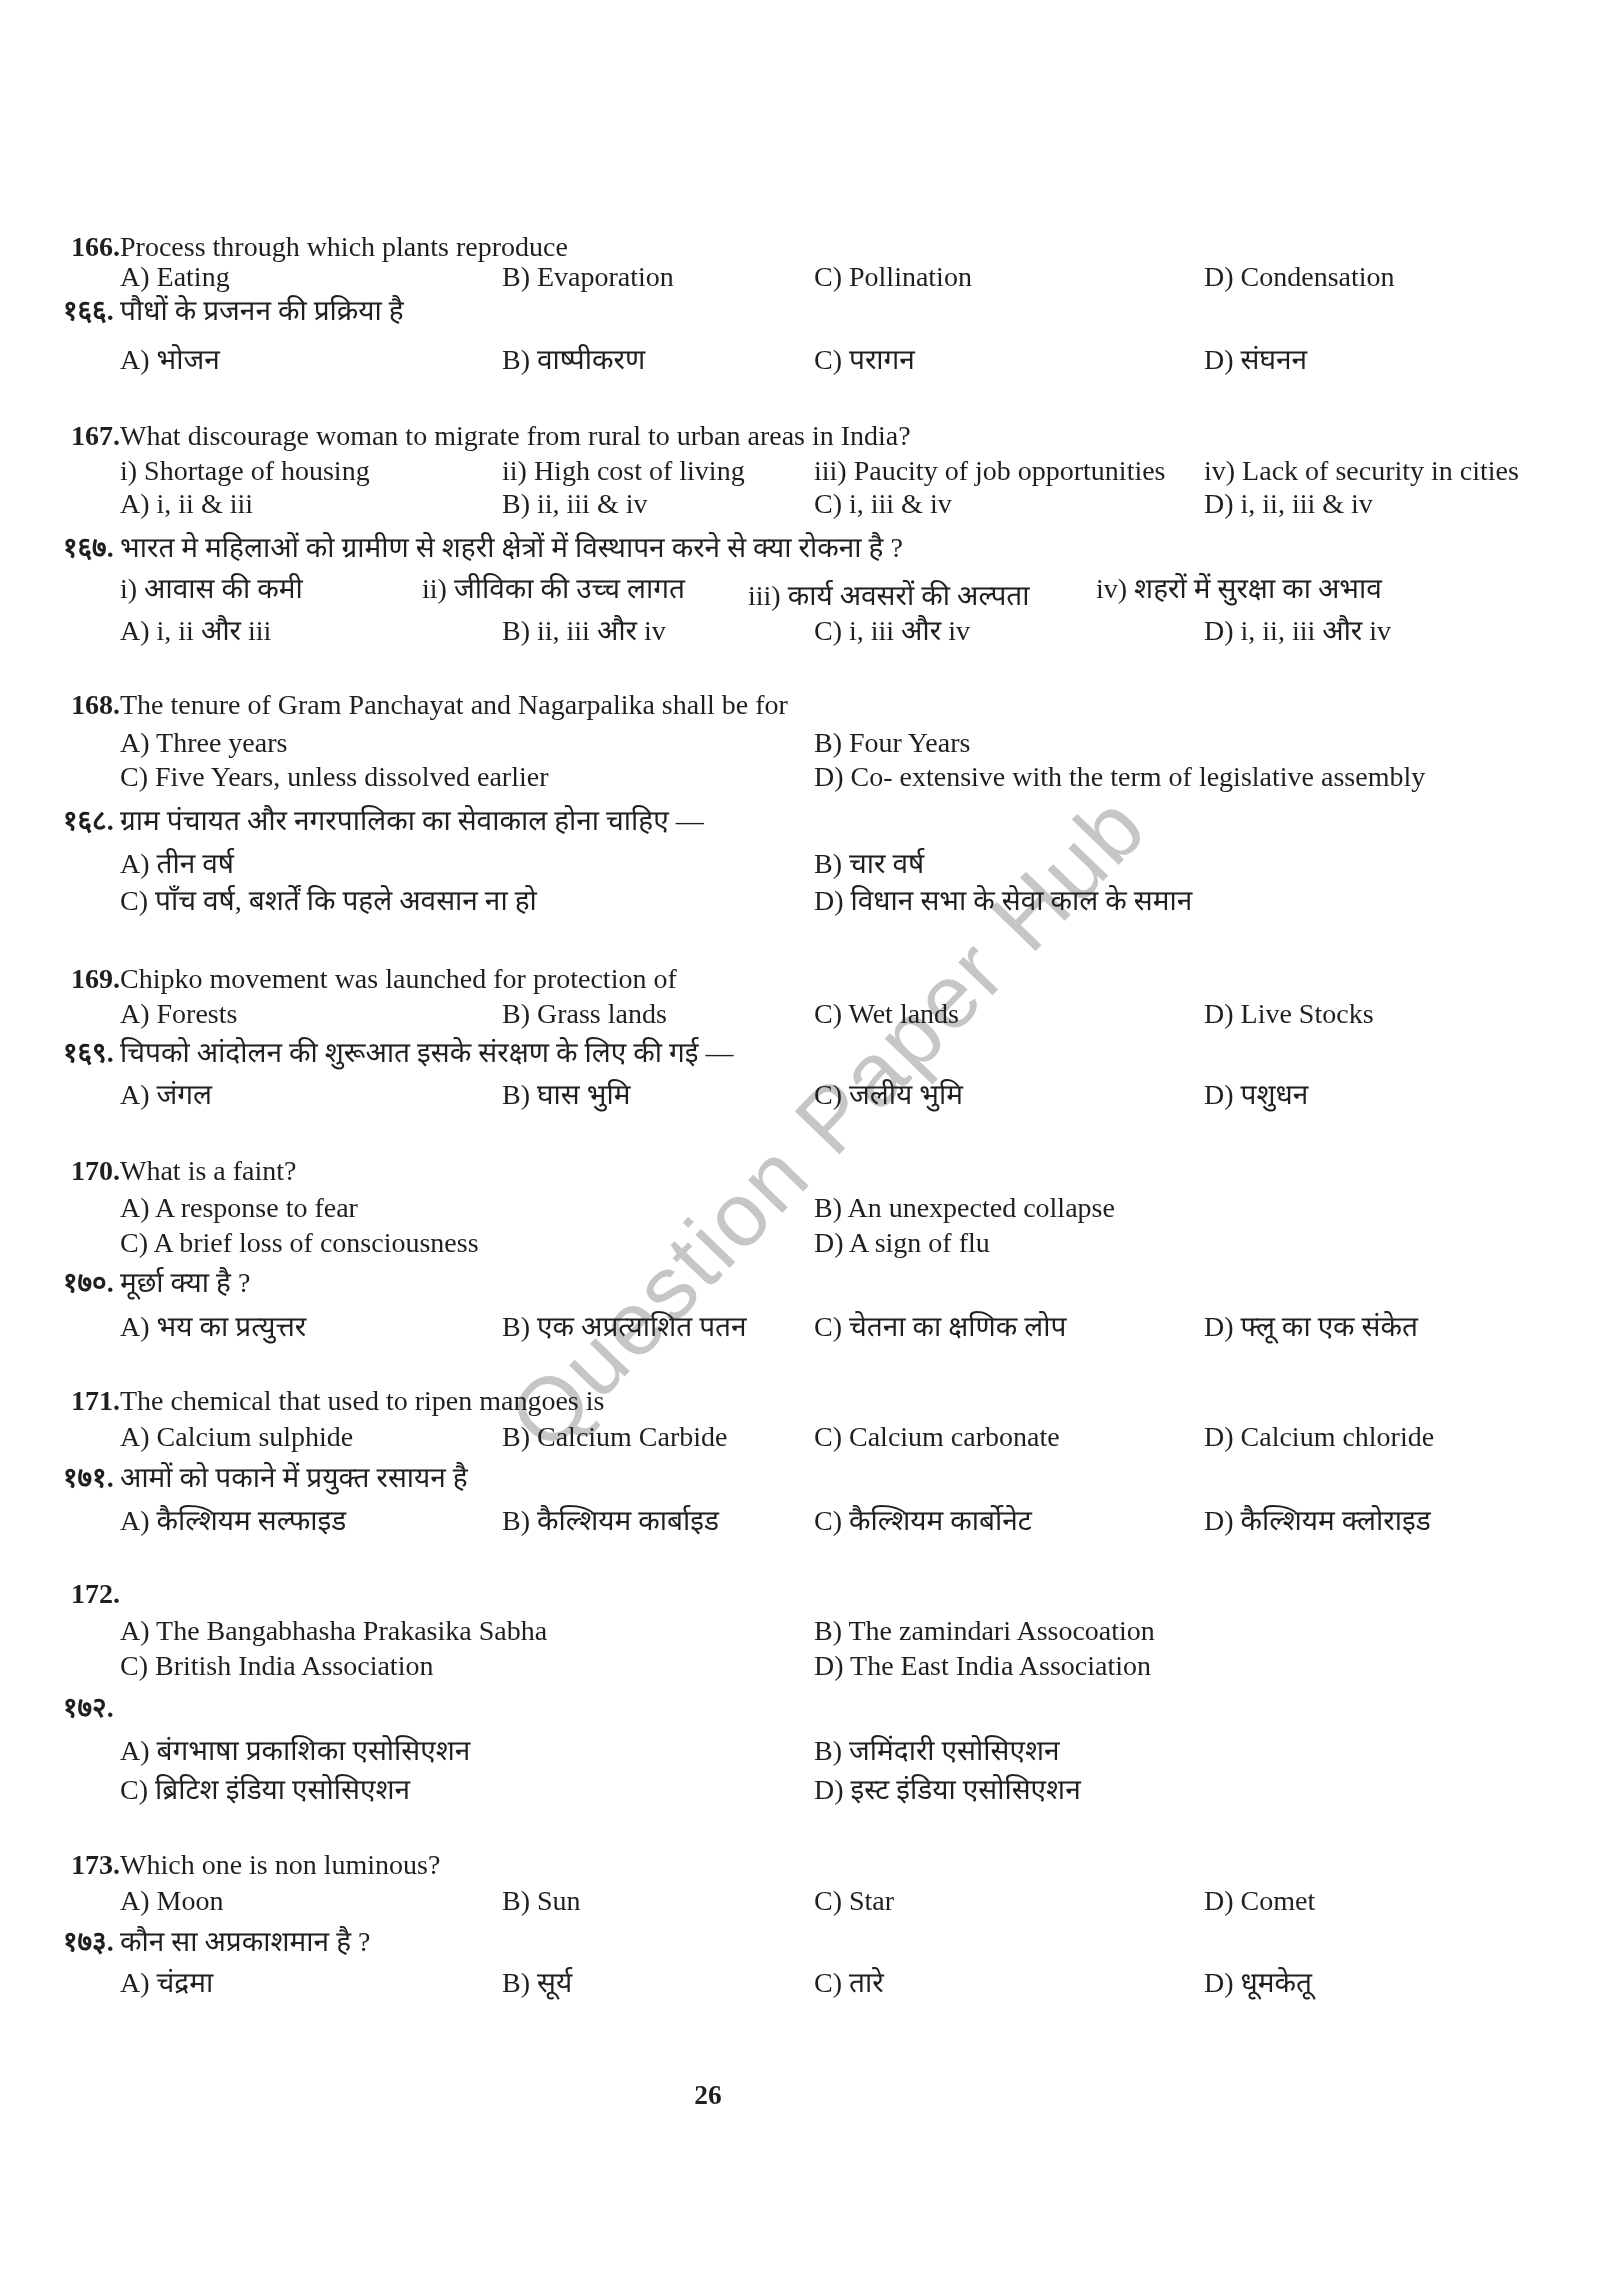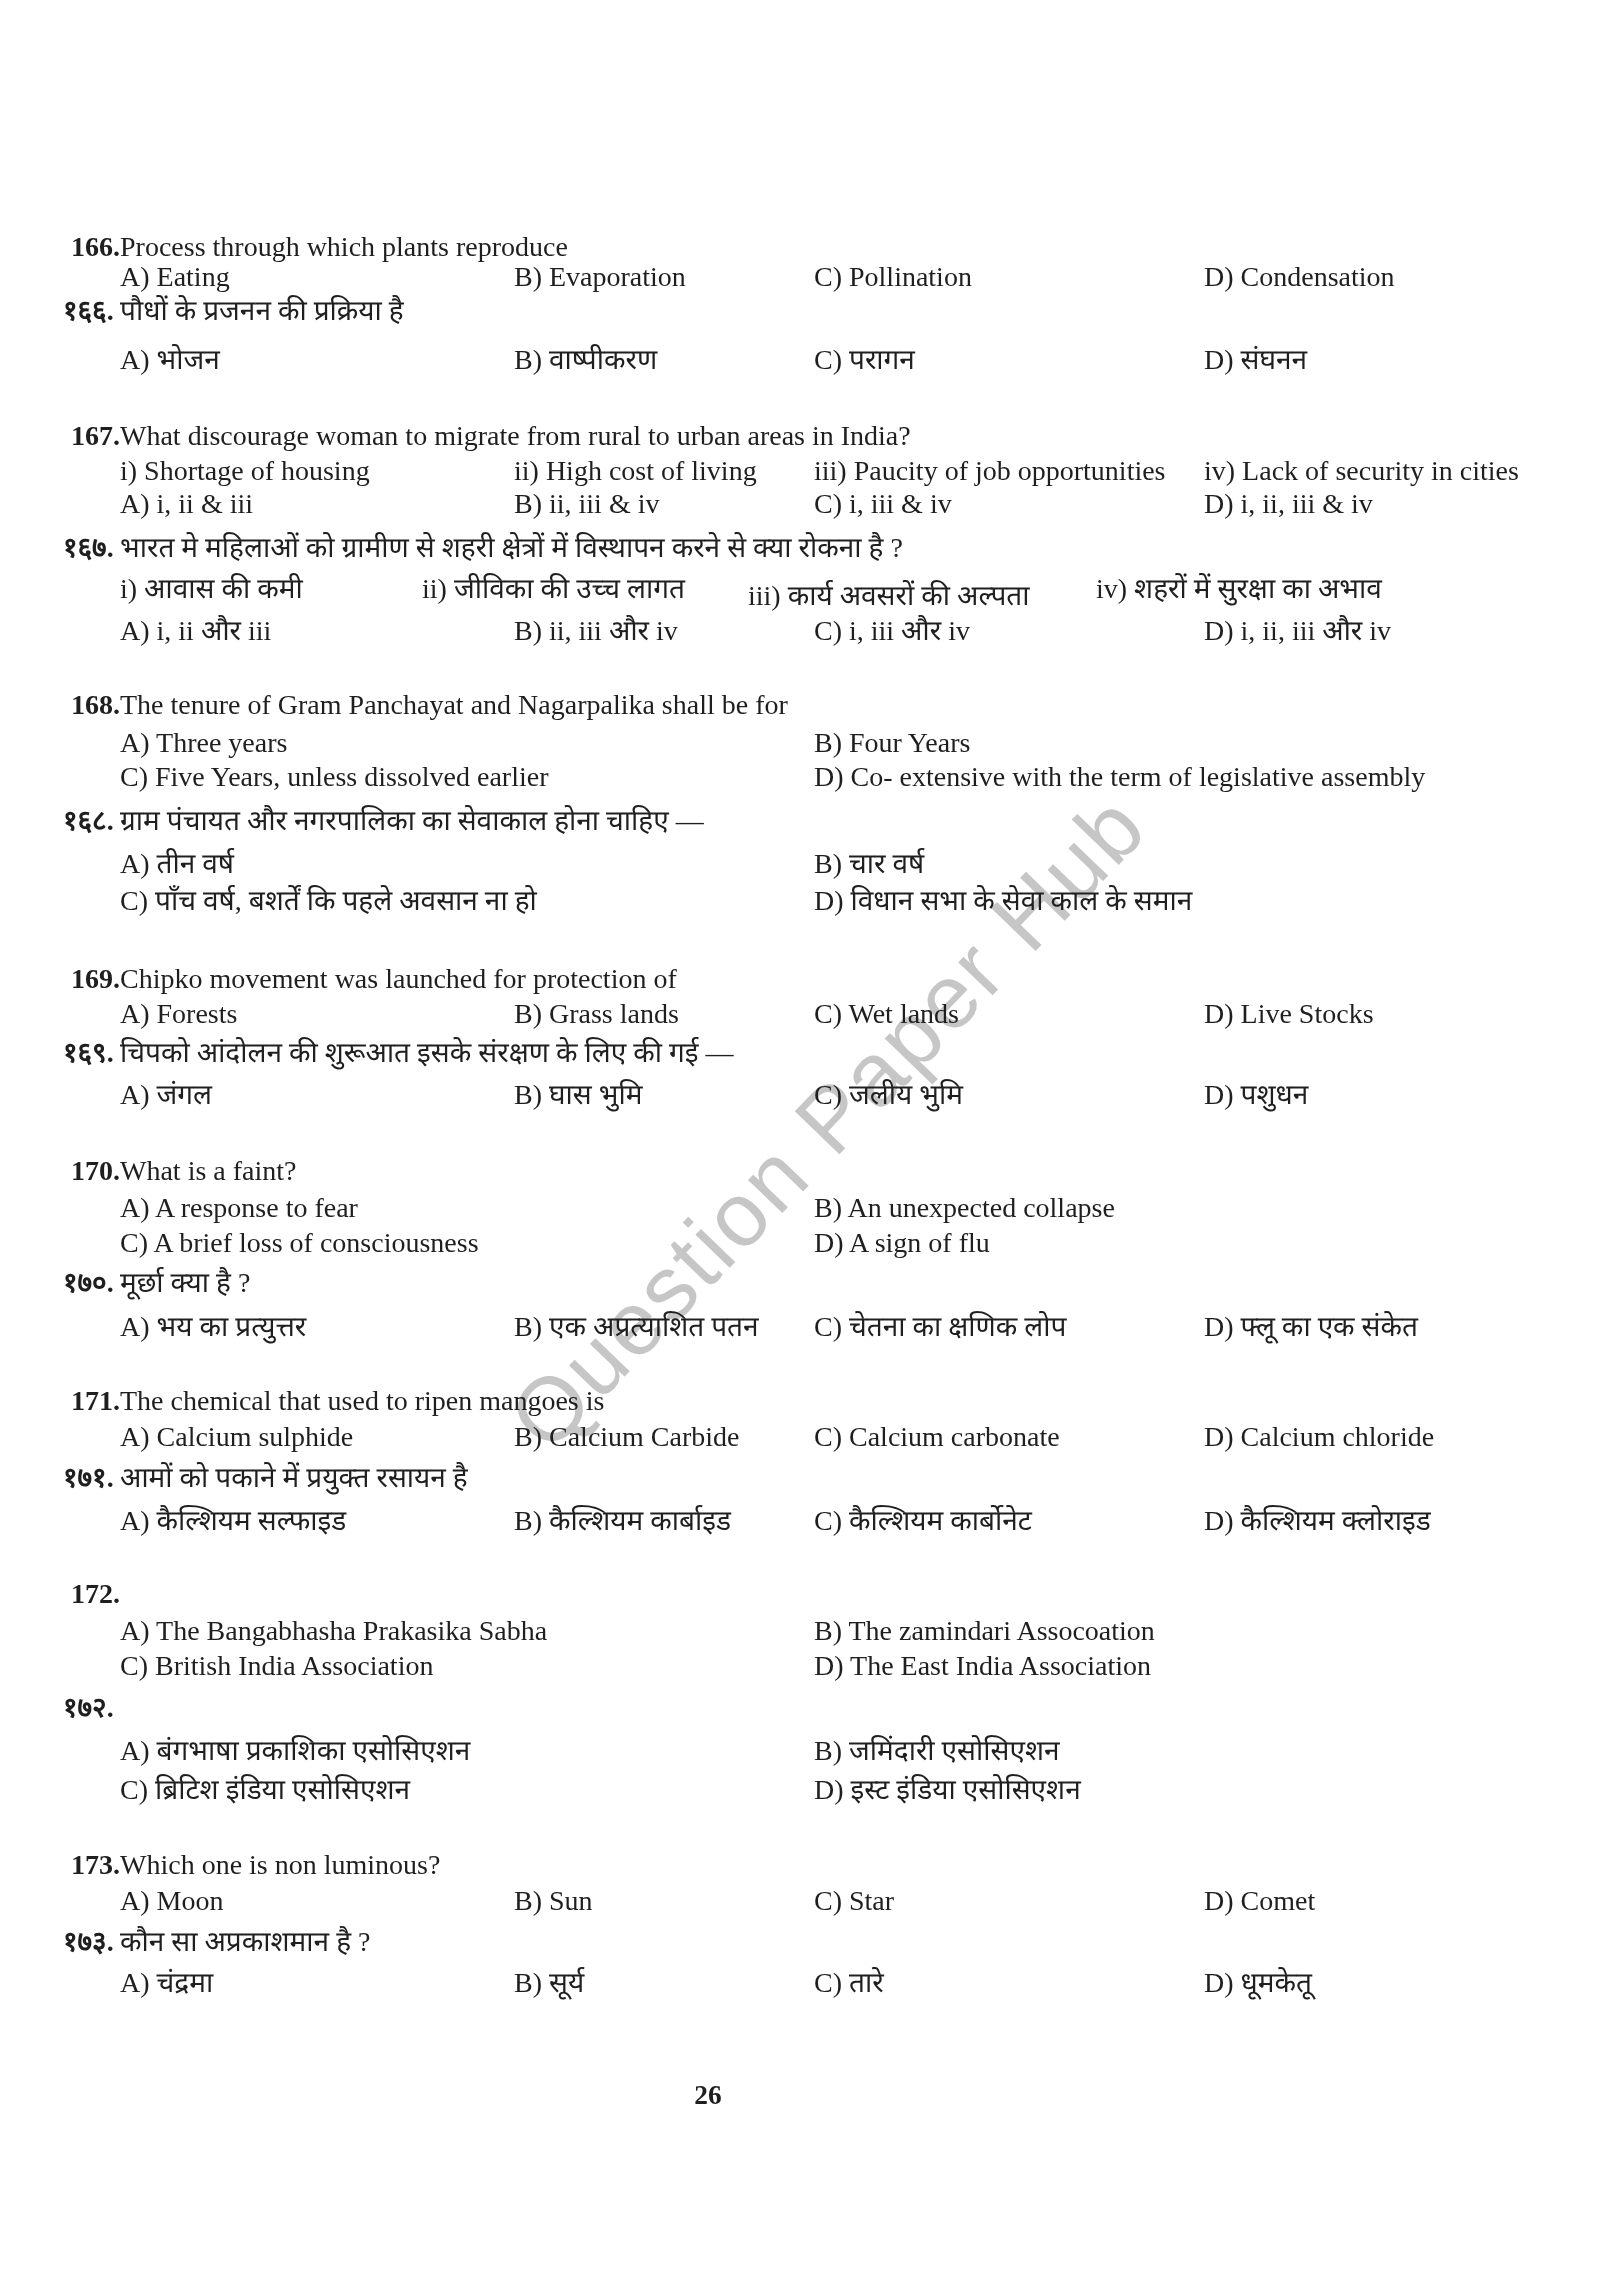--- a/index.html
+++ b/index.html
@@ -18,21 +18,21 @@
     width: 1620px;
     height: 41px;
     white-space: nowrap;
     font-size: 28px;
   }
   .row span { position: absolute; top: 0; }
   .num  { left: 71px; font-weight: 700; }
   .numhi{ left: 63px; font-weight: 700; }
   .qt   { left: 120px; }
   .cA { left: 120px; }
-  .cB { left: 502px; margin-left: 12px; }
+  .cB { left: 502px; }
   .cC { left: 814px; }
   .cD { left: 1204px; }
   .hB { left: 422px; }
   .hC { left: 748px; margin-top: 7px; }
   .hD { left: 1096px; }
   .watermark {
     position: absolute;
     left: 828px;
     top: 1122px;
     transform: translate(-50%, -50%) rotate(-46deg);

